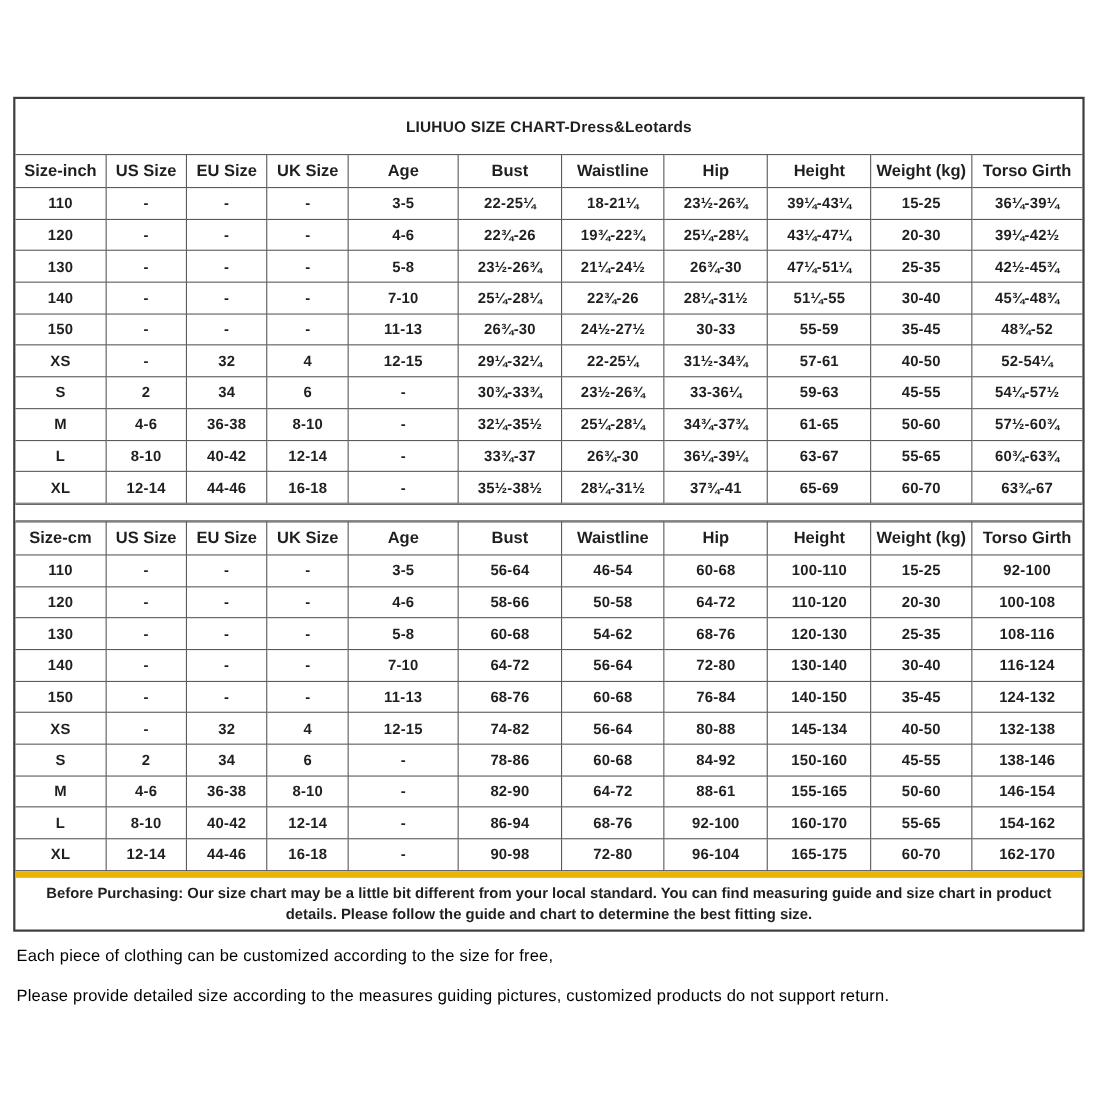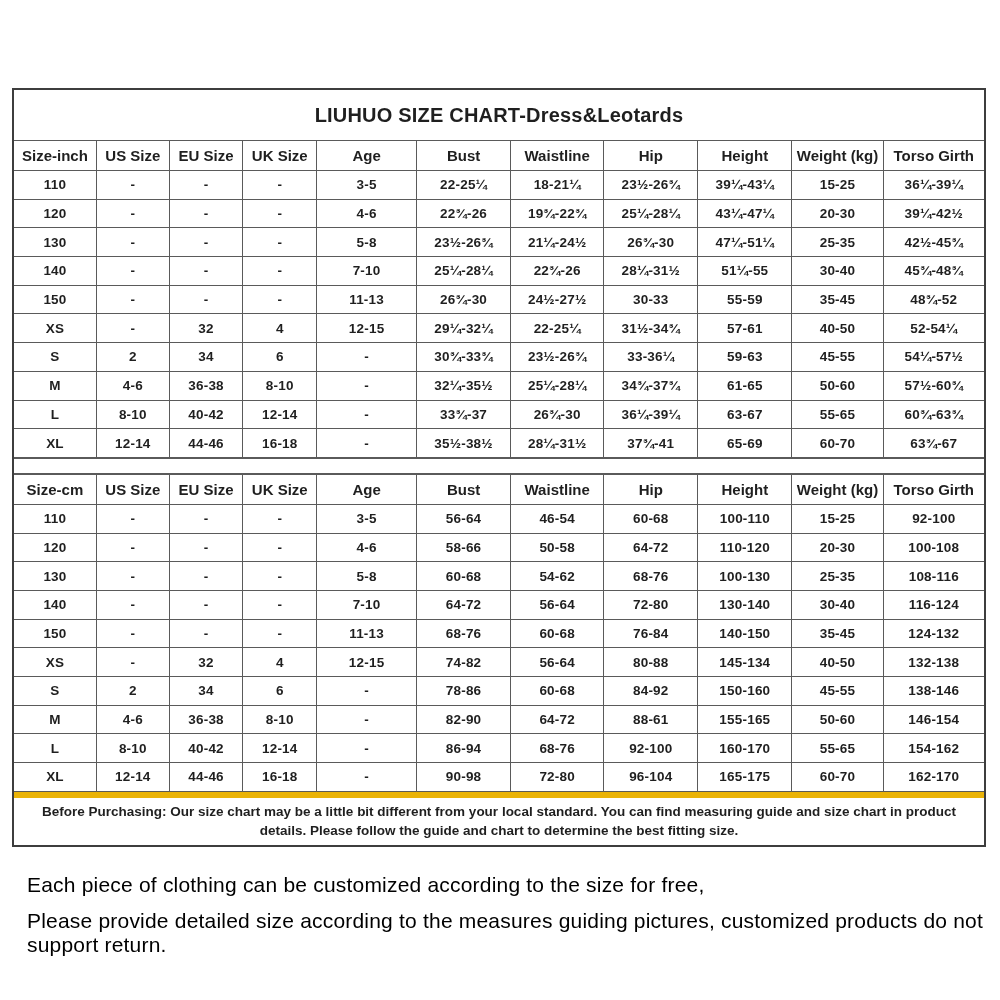--- a/index.html
+++ b/index.html
@@ -11,21 +11,21 @@
   }
   .sheet{
     position:absolute;left:12px;top:88px;width:974px;
     border:2px solid #3d3d3d;
     background:#fff;
     box-sizing:border-box;
   }
   .chart-title{
     height:50px;
     display:flex;align-items:center;justify-content:center;
-    font-weight:bold;font-size:20px;letter-spacing:0.2px;
+    font-weight:bold;font-size:14px;letter-spacing:0.2px;
   }
   table.size-table{
     width:100%;
     border-collapse:collapse;
     table-layout:fixed;
   }
   table.size-table th, table.size-table td{
     border:1px solid #5a5a5a;
     text-align:center;vertical-align:middle;
     padding:0;
@@ -45,23 +45,23 @@
     border-top:1px solid #5a5a5a;border-bottom:1px solid #5a5a5a;
   }
   .note{
     border-top:6px solid #eab308;
     font-weight:bold;font-size:13.5px;line-height:19px;
     text-align:center;
     padding:4px 6px 5px 6px;
   }
   .footer-line{
     position:absolute;left:15px;
-    font-size:21px;font-weight:normal;color:#000;
+    font-size:15px;font-weight:normal;color:#000;
     letter-spacing:0.2px;
-    margin:12px;
+    margin:0;
   }
   .footer-line-1{top:861px;}
   .footer-line-2{top:897px;}
 </style>
 </head>
 <body>
 
 <div class="sheet">
   <div class="chart-title">LIUHUO SIZE CHART-Dress&amp;Leotards</div>
 
@@ -288,21 +288,21 @@
         </tr>
         <tr>
           <td>130</td>
           <td>-</td>
           <td>-</td>
           <td>-</td>
           <td>5-8</td>
           <td>60-68</td>
           <td>54-62</td>
           <td>68-76</td>
-          <td>100-130</td>
+          <td>120-130</td>
           <td>25-35</td>
           <td>108-116</td>
         </tr>
         <tr>
           <td>140</td>
           <td>-</td>
           <td>-</td>
           <td>-</td>
           <td>7-10</td>
           <td>64-72</td>

